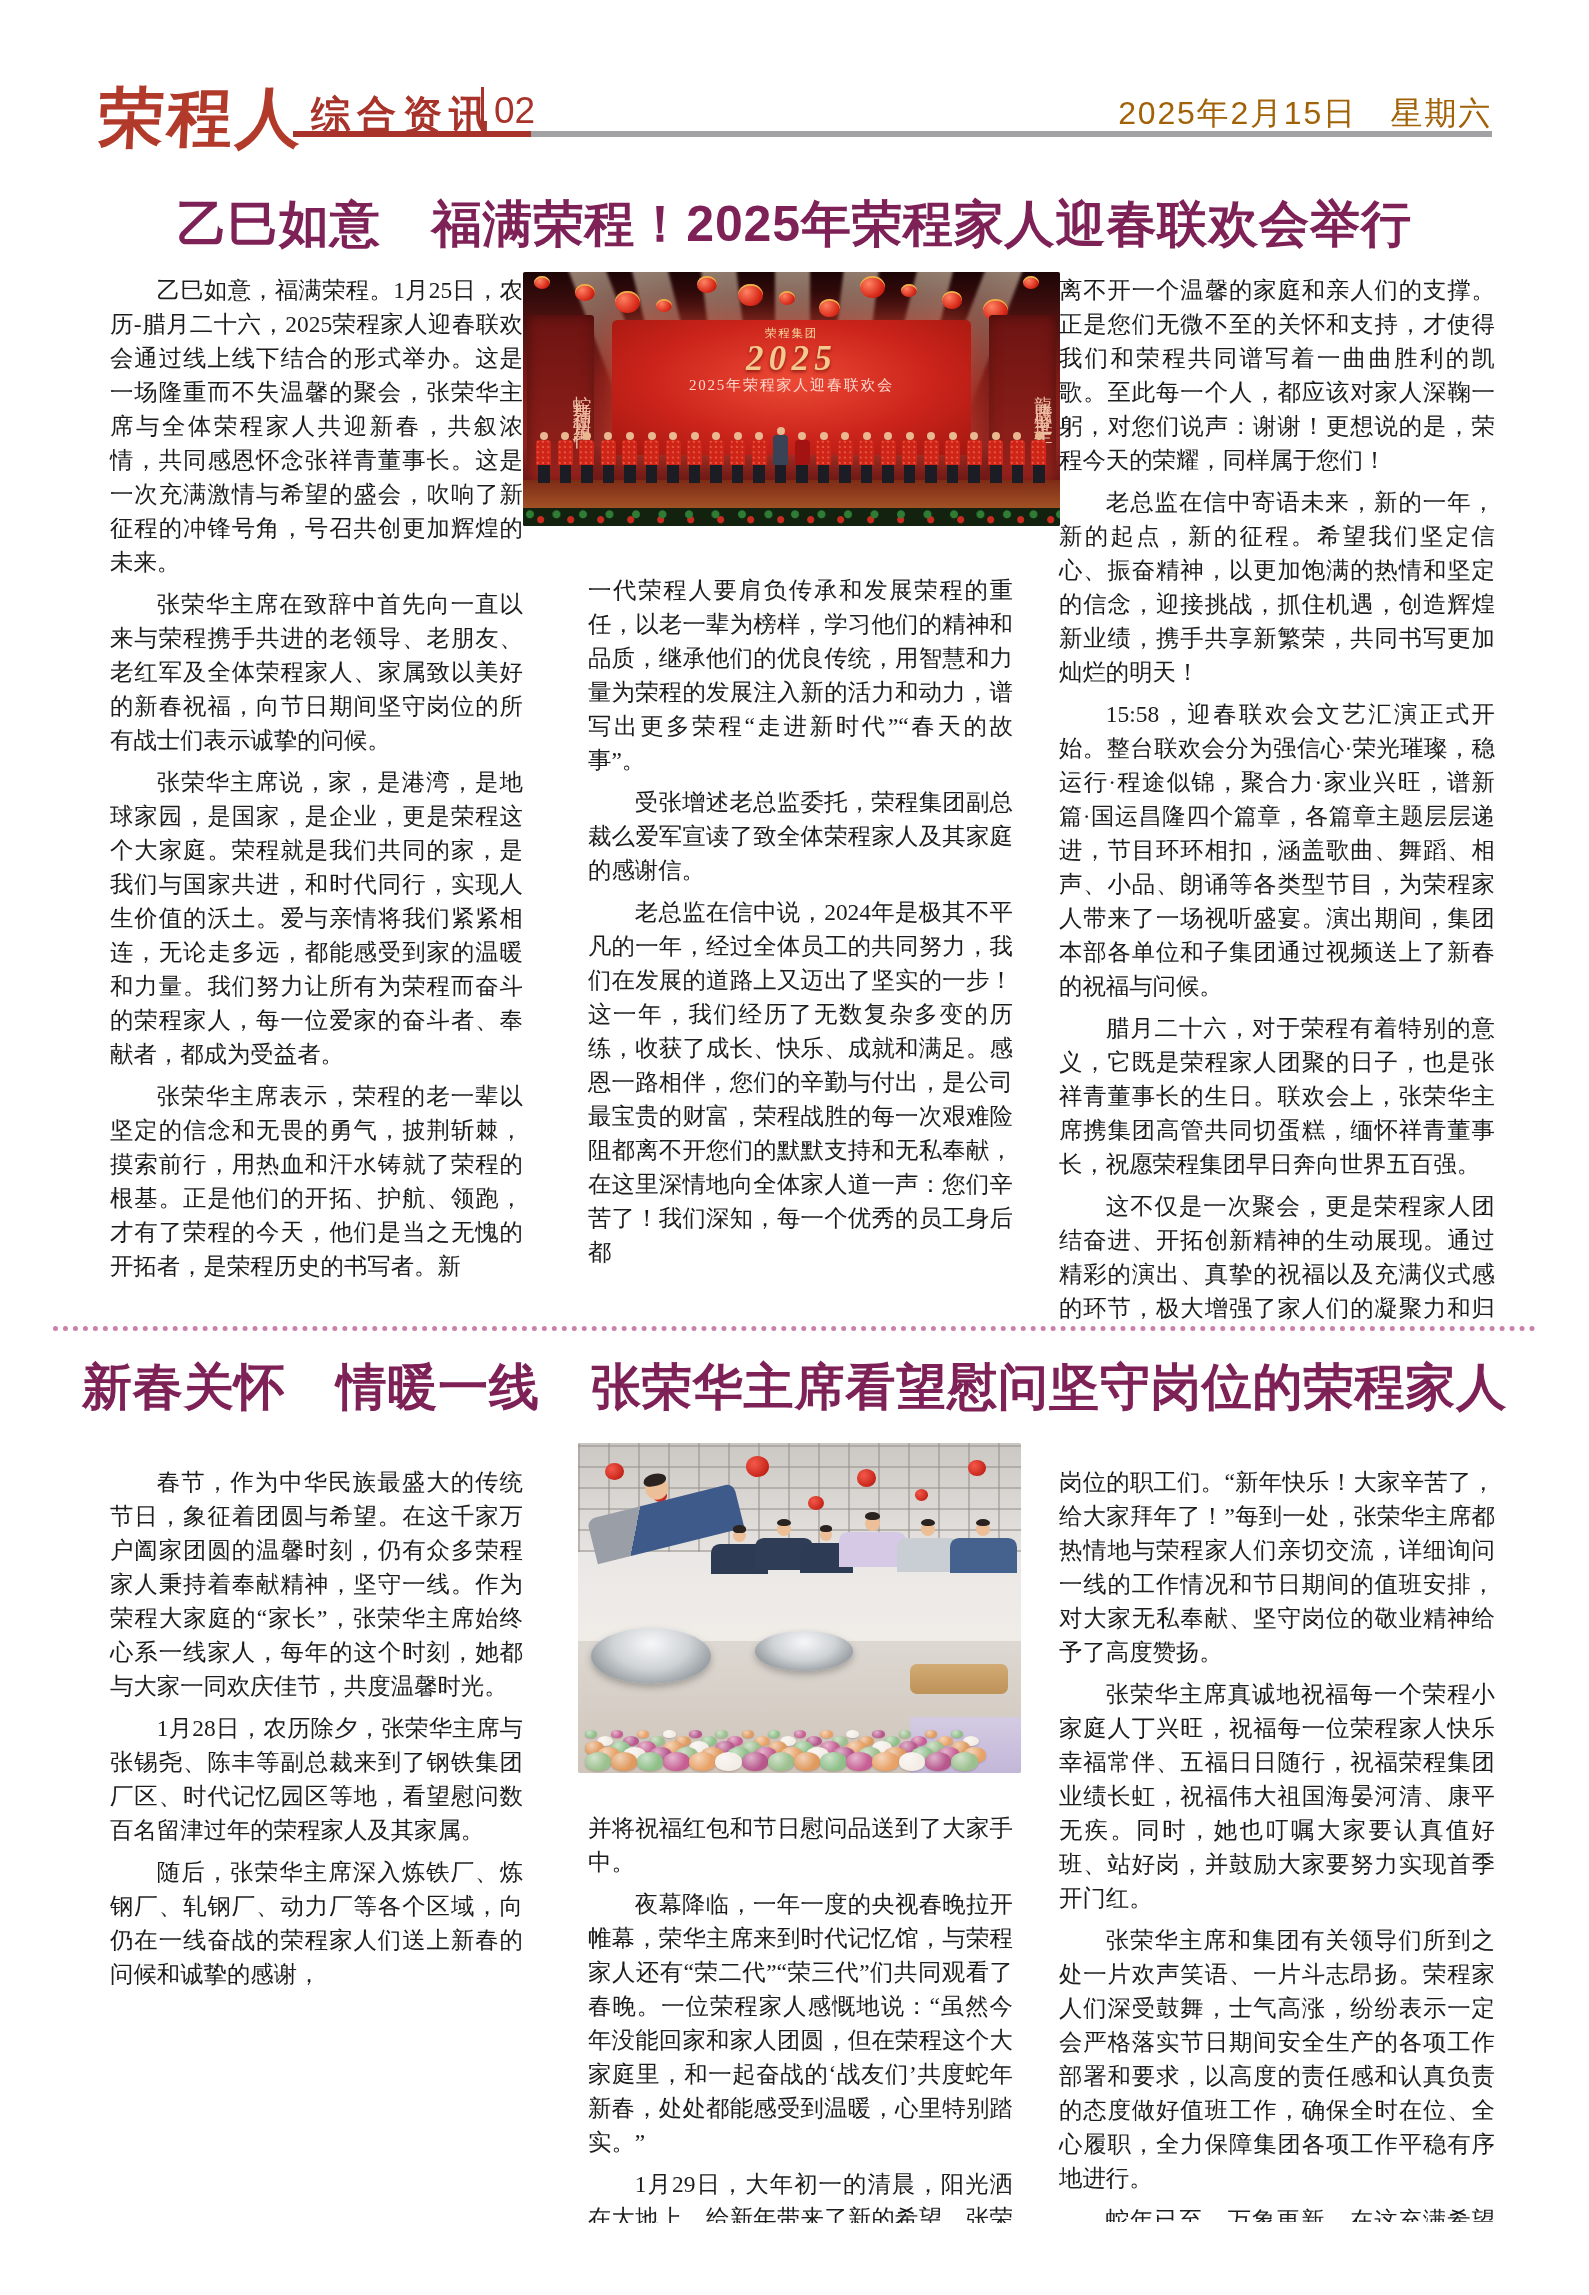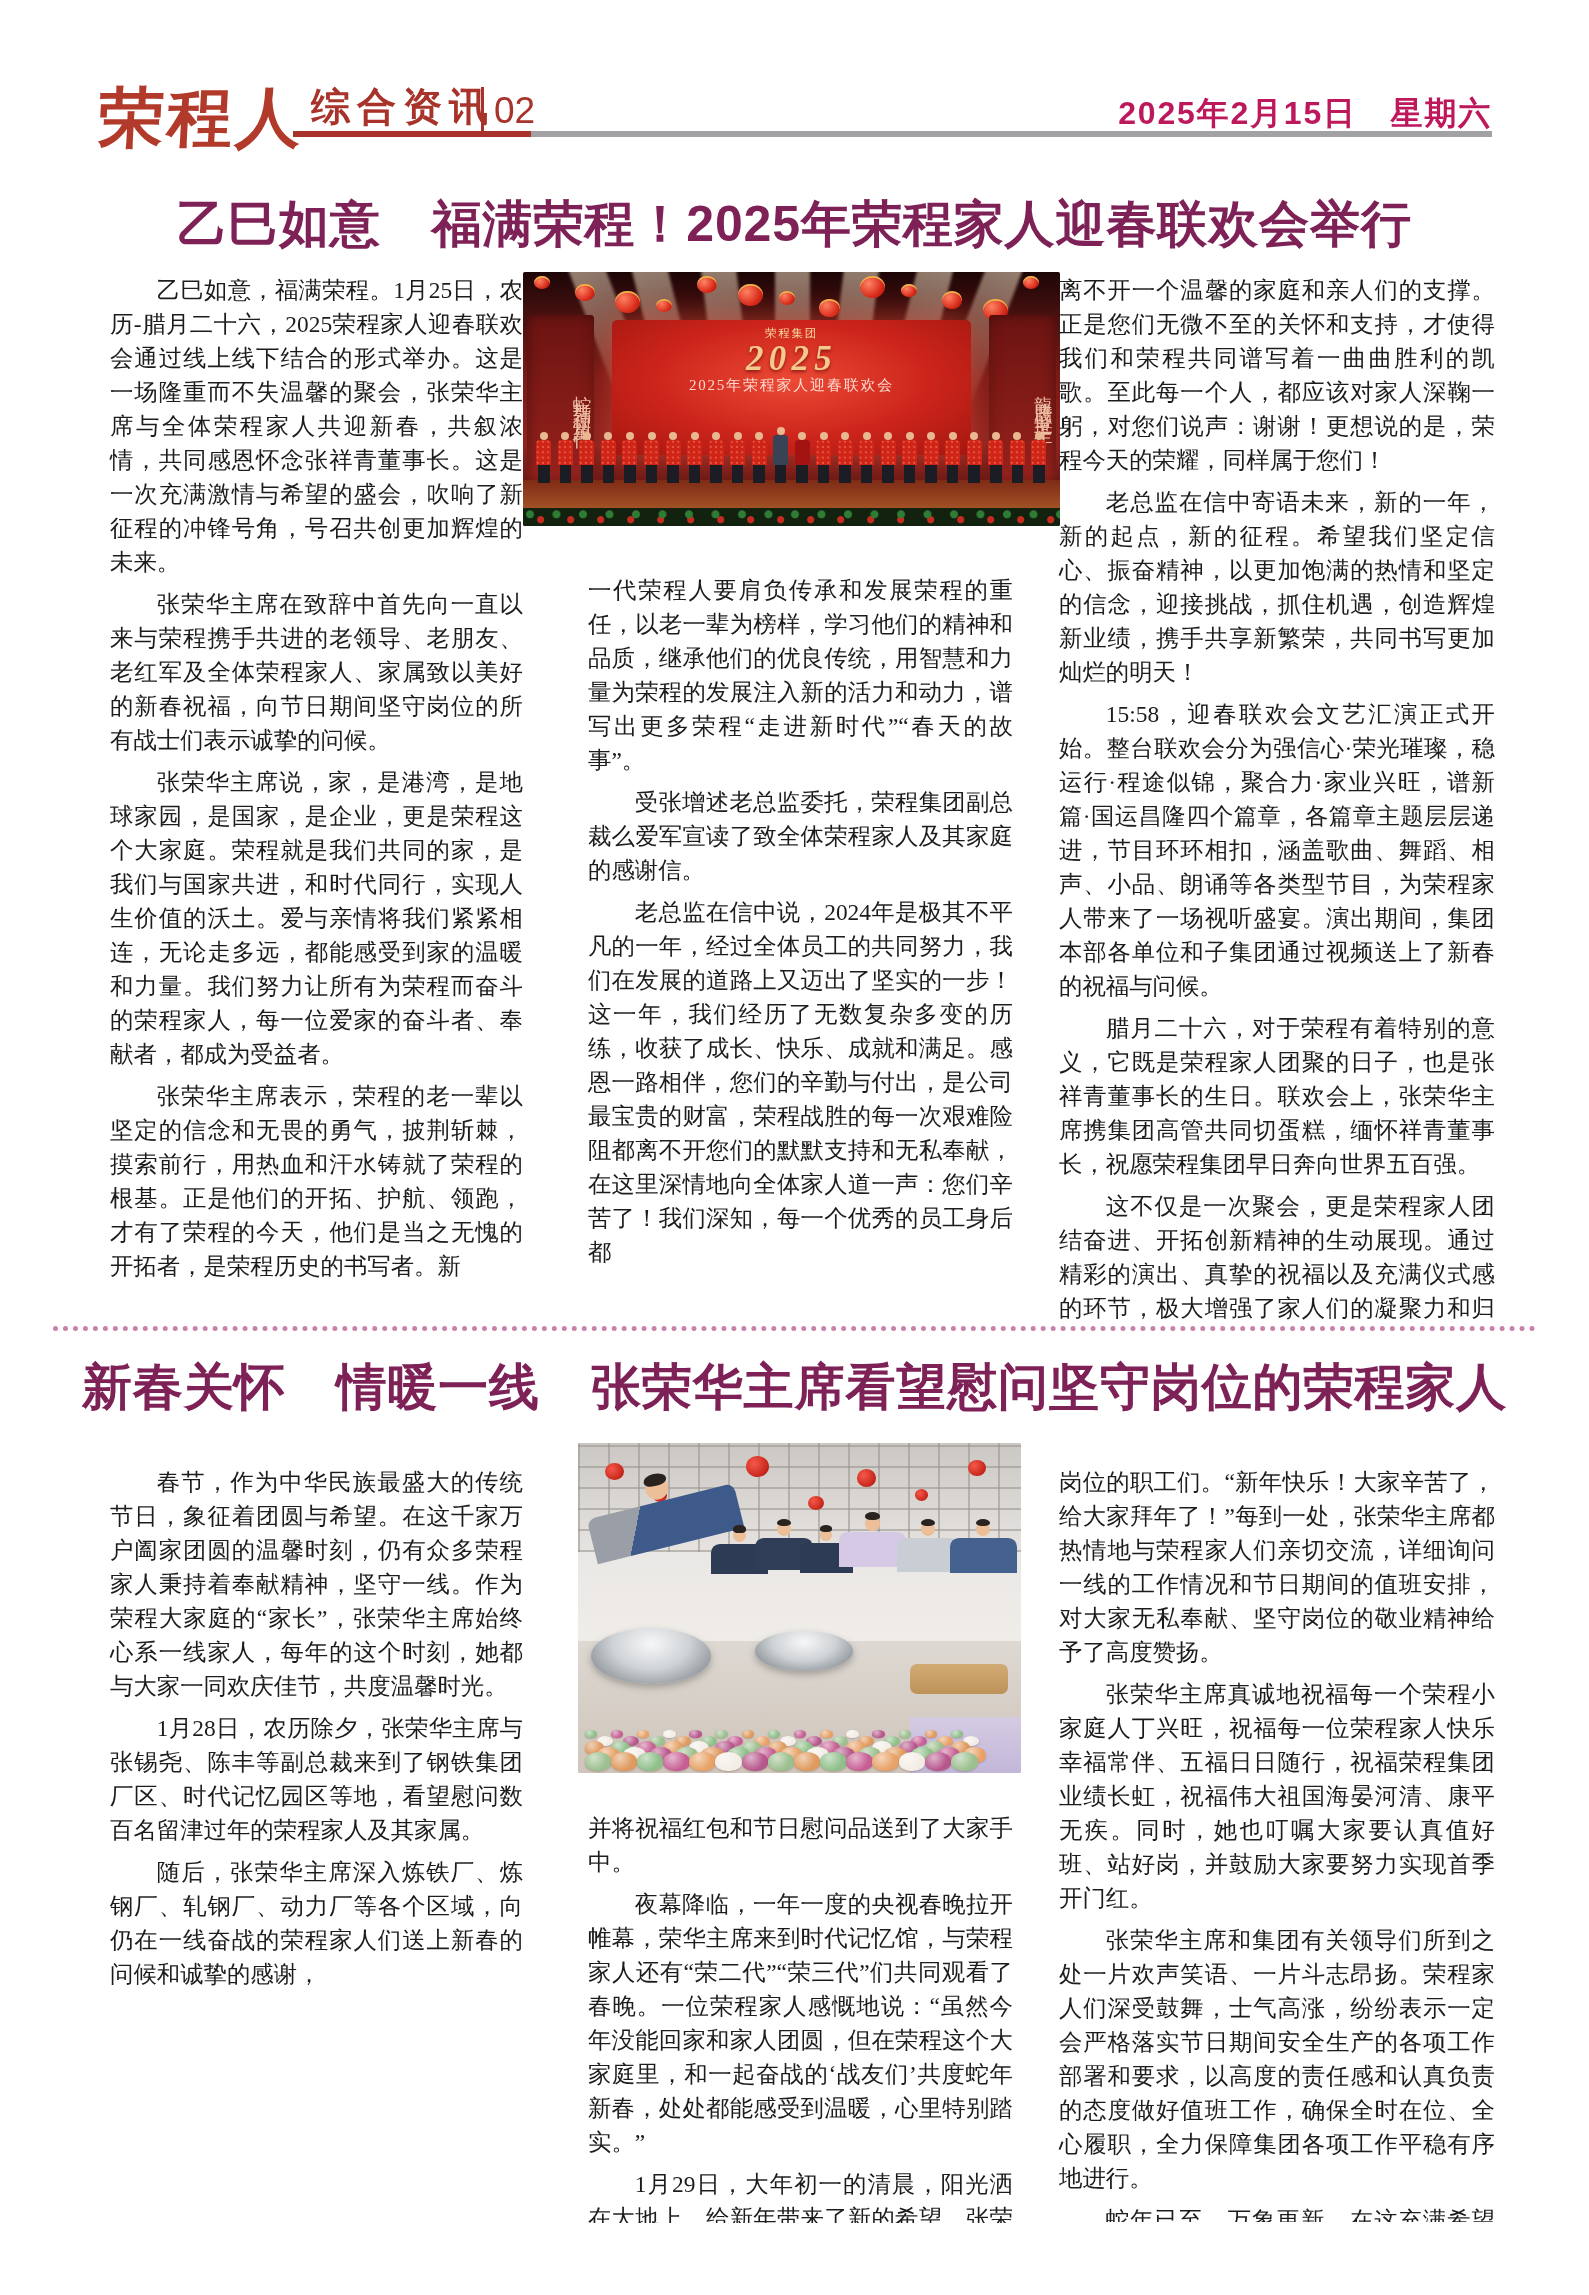--- a/index.html
+++ b/index.html
@@ -3,25 +3,25 @@
 <meta charset="utf-8">
 <style>
   html,body{margin:0;padding:0;background:#ffffff;}
   .page{position:relative;width:1589px;height:2295px;background:#ffffff;margin:0 auto;overflow:hidden;
         font-family:"Liberation Serif","DejaVu Serif",serif;color:#1c1c1c;}
   .abs{position:absolute;}
 
   
   .logo{left:99px;top:74px;font-size:65px;font-weight:bold;color:#b23a2b;letter-spacing:3.5px;
         font-family:"Liberation Serif","DejaVu Serif",serif;transform:skewX(-3deg);}
-  .section{left:311px;top:80px;font-size:39px;font-weight:bold;color:#a7332a;letter-spacing:7px;
+  .section{left:311px;top:88px;font-size:39px;font-weight:bold;color:#a7332a;letter-spacing:7px;
         font-family:"Liberation Sans","DejaVu Sans",sans-serif;}
   .hdr-vdiv{left:481px;top:87px;width:2.6px;height:46px;background:#a7332a;}
   .pagenum{left:494px;top:90px;font-size:37px;color:#a7332a;font-family:"Liberation Sans","DejaVu Sans",sans-serif;}
-  .date{left:927px;top:92px;width:565px;text-align:right;font-size:32px;font-weight:bold;color:#be185d;
+  .date{left:927px;top:92px;width:565px;text-align:right;font-size:32px;font-weight:normal;color:#a16207;
         letter-spacing:1.8px;font-family:"Liberation Sans","DejaVu Sans",sans-serif;}
   .rule-red{left:293px;top:131px;width:238px;height:6.2px;background:#a7332a;}
   .rule-gray{left:531px;top:131px;width:961px;height:6.2px;background:#a2a2a4;}
 
   
   .art-title{left:53px;width:1483px;text-align:center;font-weight:900;color:#7d2157;font-size:50px;
         letter-spacing:0.9px;font-family:"Liberation Sans","DejaVu Sans",sans-serif;white-space:nowrap;}
   .t1{top:191px;}
   .t2{top:1354px;}
 

